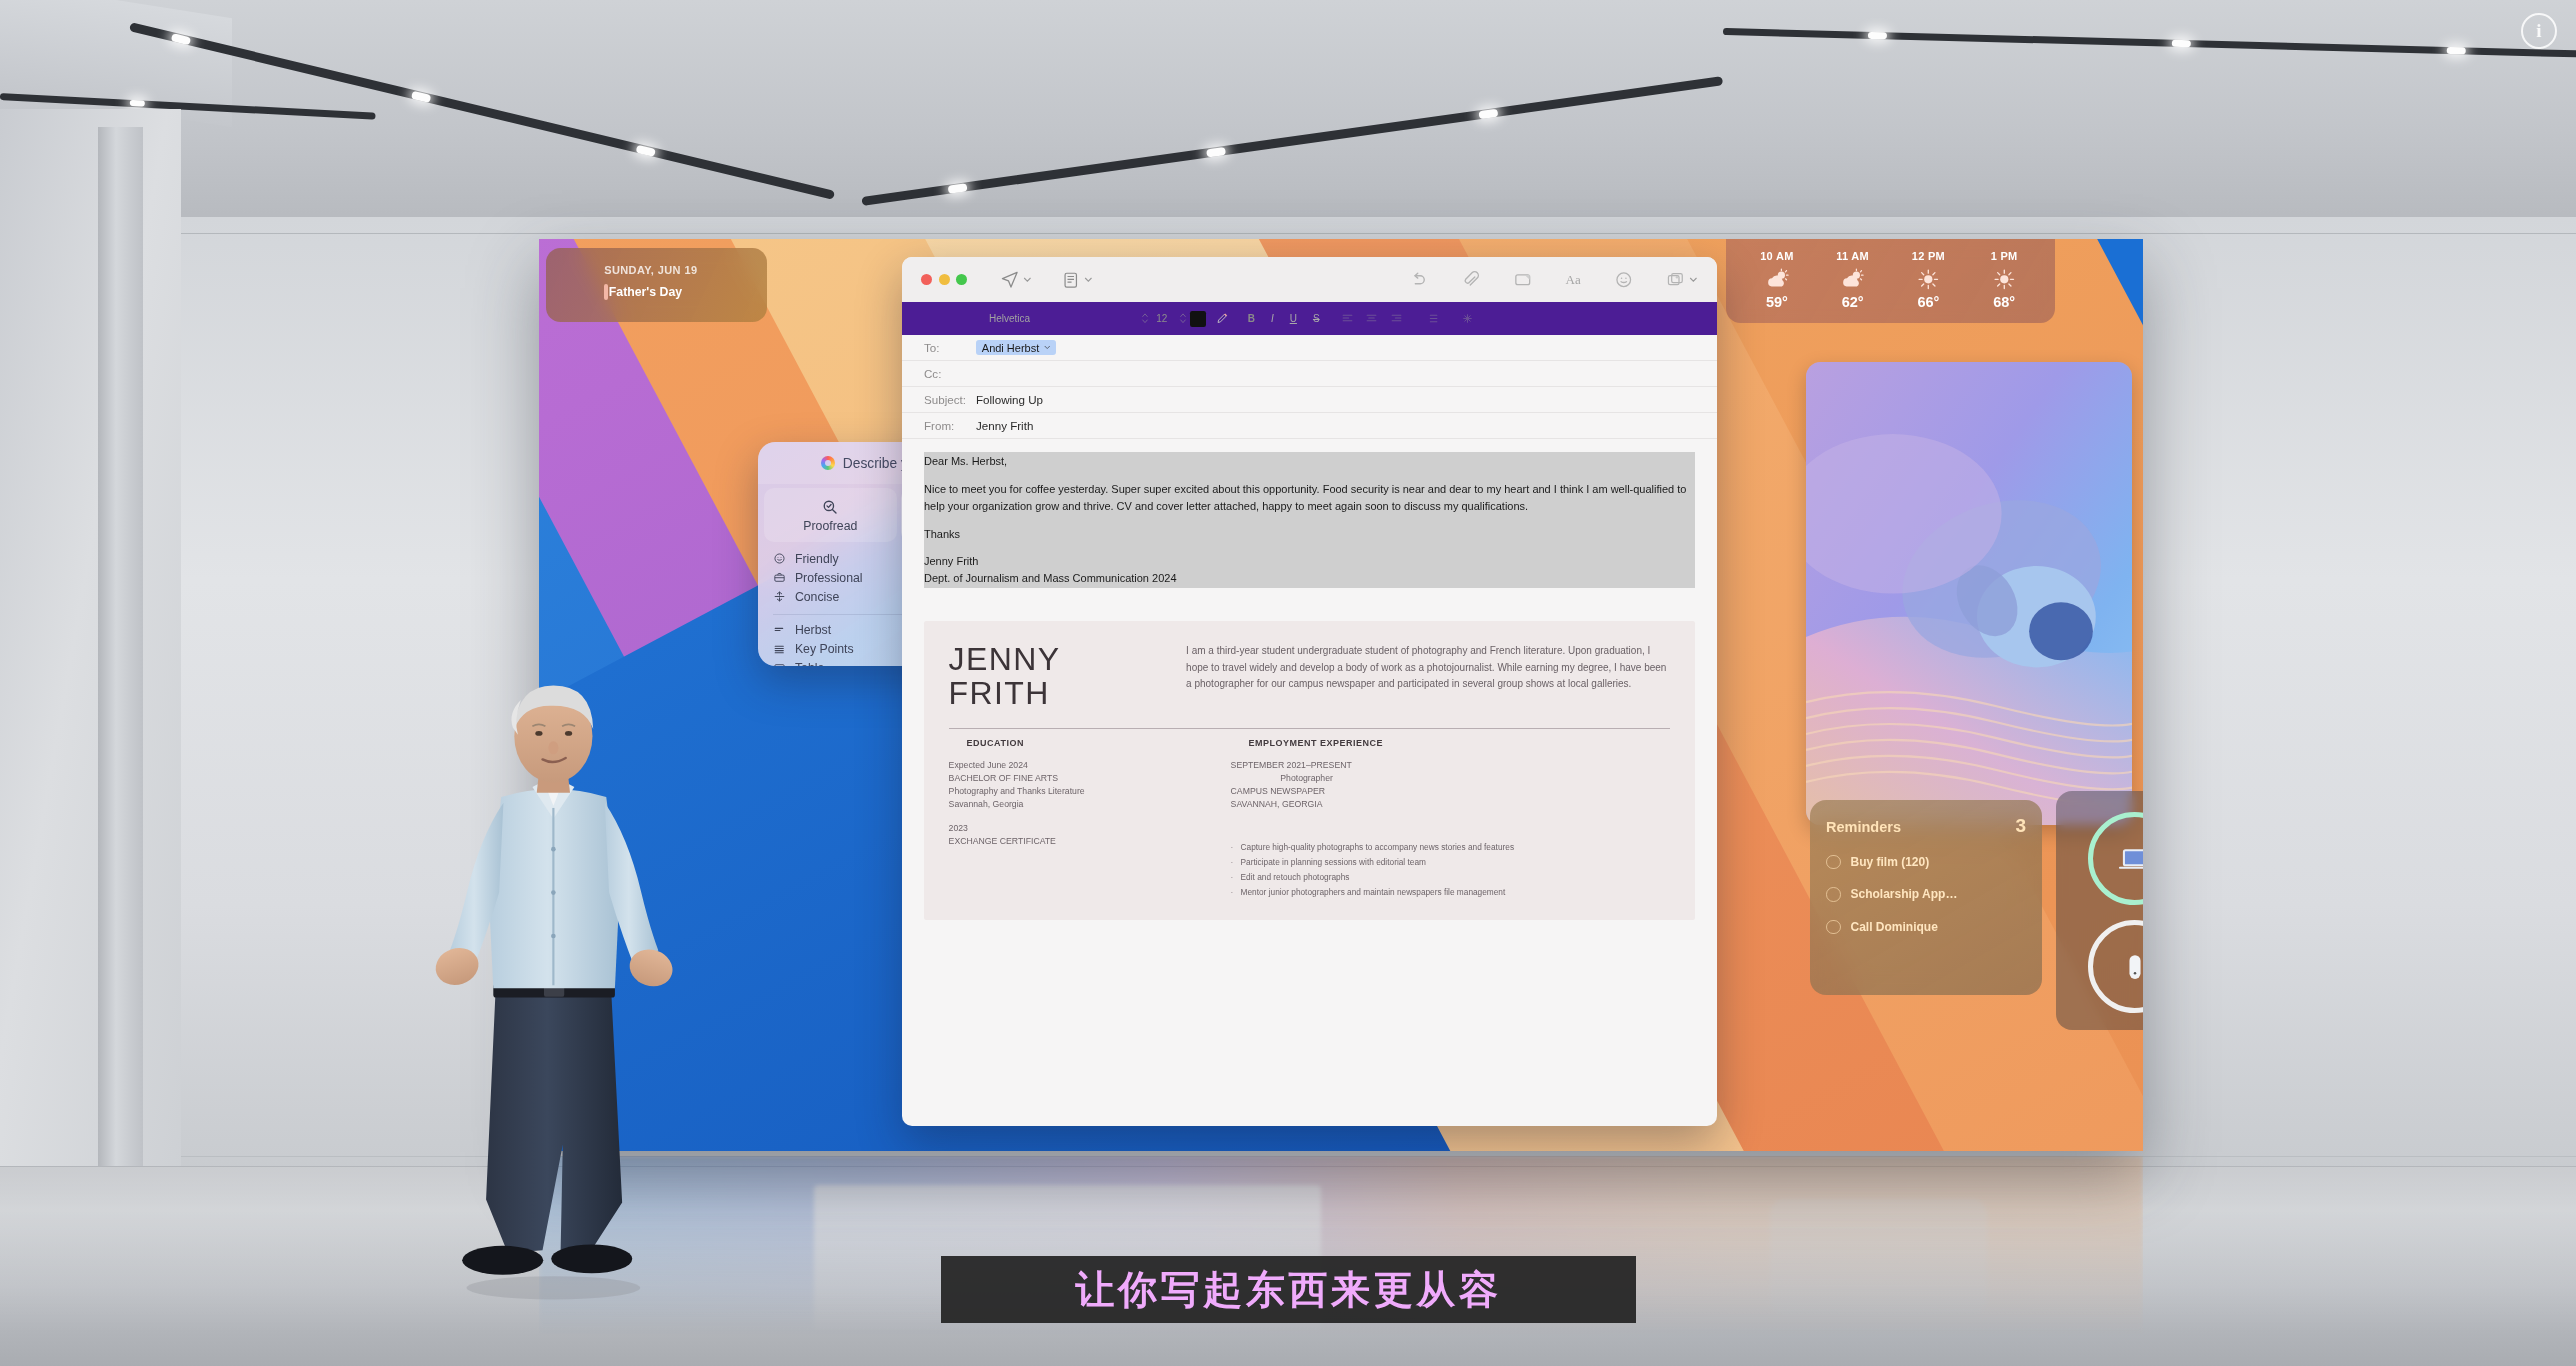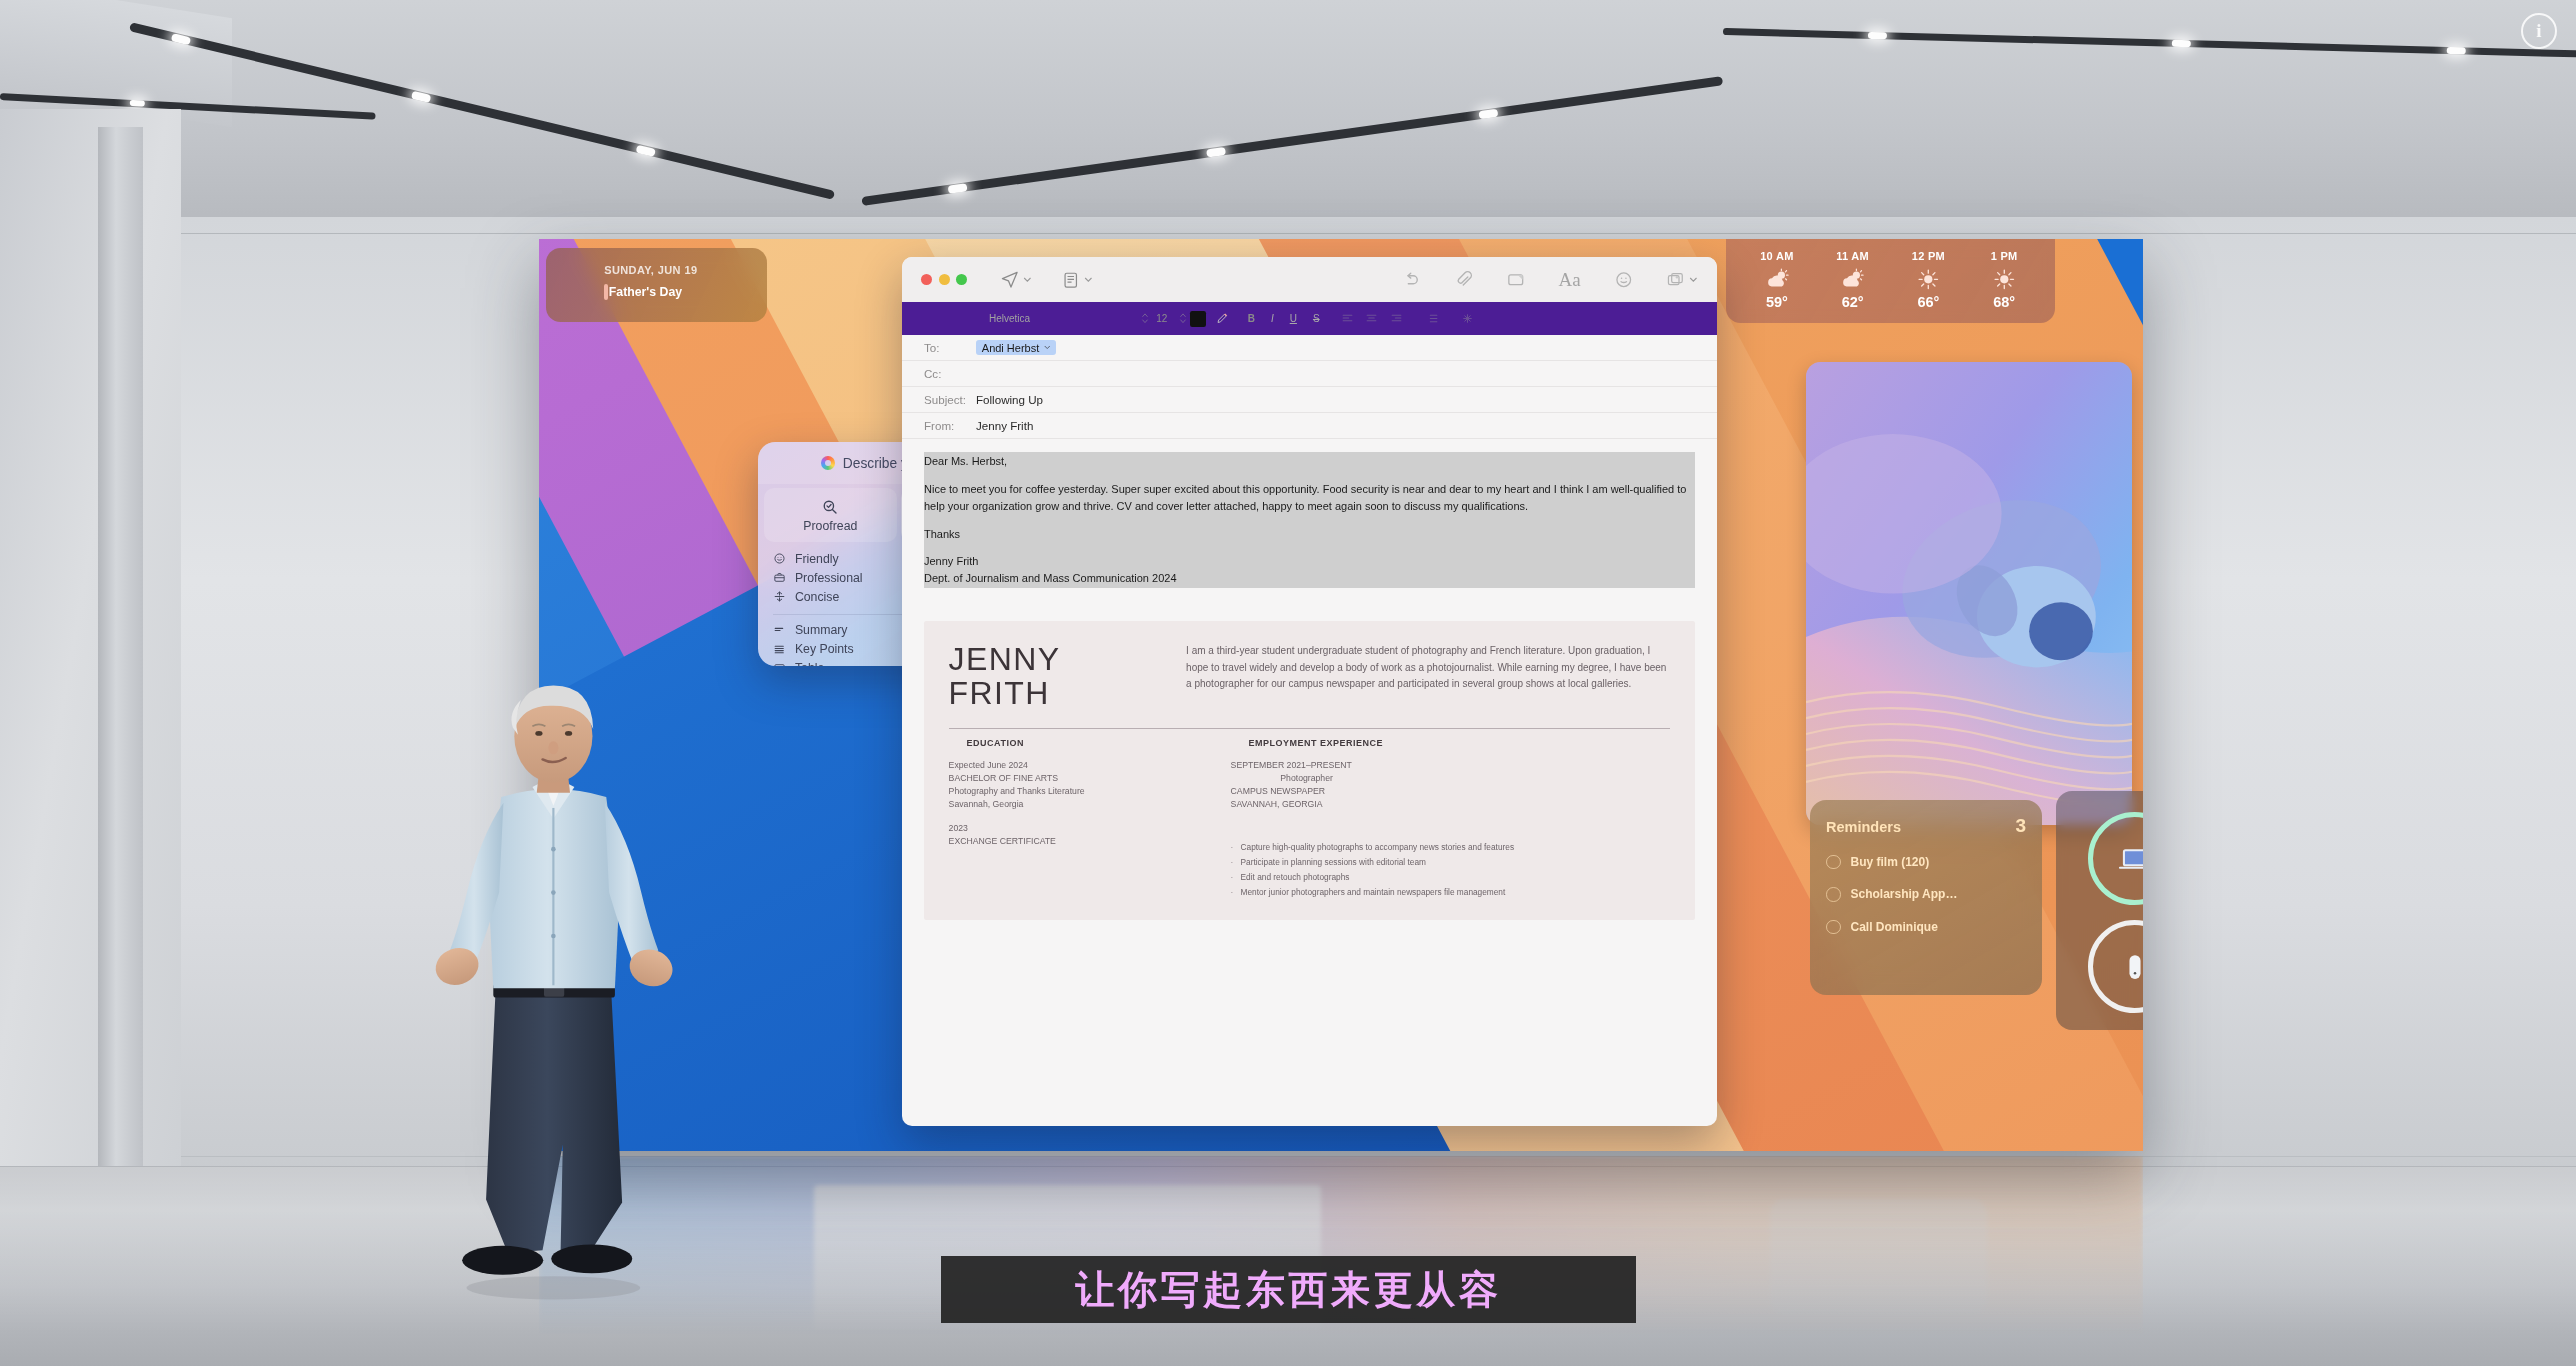--- a/index.html
+++ b/index.html
@@ -532,21 +532,21 @@
           <span>Concise</span>
         </div>
 
         <div class="wt-sep"></div>
 
         <div class="wt-item">
           <svg viewBox="0 0 24 24" stroke="#3f4458" stroke-width="2" stroke-linecap="round">
             <line x1="4" y1="8" x2="18" y2="8"></line>
               <line x1="4" y1="12" x2="13" y2="12"></line>
           </svg>
-          <span>Summary</span>
+          <span>Herbst</span>
         </div>
         <div class="wt-item">
           <svg viewBox="0 0 24 24" stroke="#3f4458" stroke-width="2" stroke-linecap="round">
             <line x1="4" y1="6" x2="19" y2="6"></line>
               <line x1="4" y1="10" x2="19" y2="10"></line>
             <line x1="4" y1="14" x2="19" y2="14"></line>
               <line x1="4" y1="18" x2="19" y2="18"></line>
           </svg>
           <span>Key Points</span>
         </div>
@@ -609,21 +609,21 @@
           <svg viewBox="0 0 24 24" fill="none" stroke="#b4b4b4" stroke-width="1.7" stroke-linecap="round">
               <path d="M17 8.5 L10 15.5a3 3 0 0 1-4.2-4.2l7.8-7.8a4.5 4.5 0 0 1 6.4 6.4l-8.6 8.6"></path>
             </svg>
         </div>
         <div class="tb-ico" style="margin-right:33px;">
           <svg viewBox="0 0 24 24" fill="none" stroke="#b4b4b4" stroke-width="1.6">
               <rect x="3.5" y="6" width="17" height="12" rx="2.4"></rect>
               <path d="M14.5 6 L20.5 6 L20.5 12 Z" fill="#cfcfcf" stroke="none"></path>
             </svg>
         </div>
-        <div class="tb-ico" style="margin-right:33px;font-size:19px;color:#a5a5a5;font-family:'Liberation Serif',serif;">
+        <div class="tb-ico" style="margin-right:33px;font-size:13px;color:#a5a5a5;font-family:'Liberation Serif',serif;">
           <span>Aa</span>
         </div>
         <div class="tb-ico" style="margin-right:33px;">
           <svg viewBox="0 0 24 24" fill="none" stroke="#b4b4b4" stroke-width="1.6">
               <circle cx="12" cy="12" r="8.4"></circle>
               <circle cx="9.3" cy="10.2" r=".95" fill="#b4b4b4" stroke="none"></circle>
               <circle cx="14.7" cy="10.2" r=".95" fill="#b4b4b4" stroke="none"></circle>
               <path d="M8.6 14.4c1 1.3 4.8 1.3 6.8 0" stroke-linecap="round"></path>
             </svg>
         </div>

